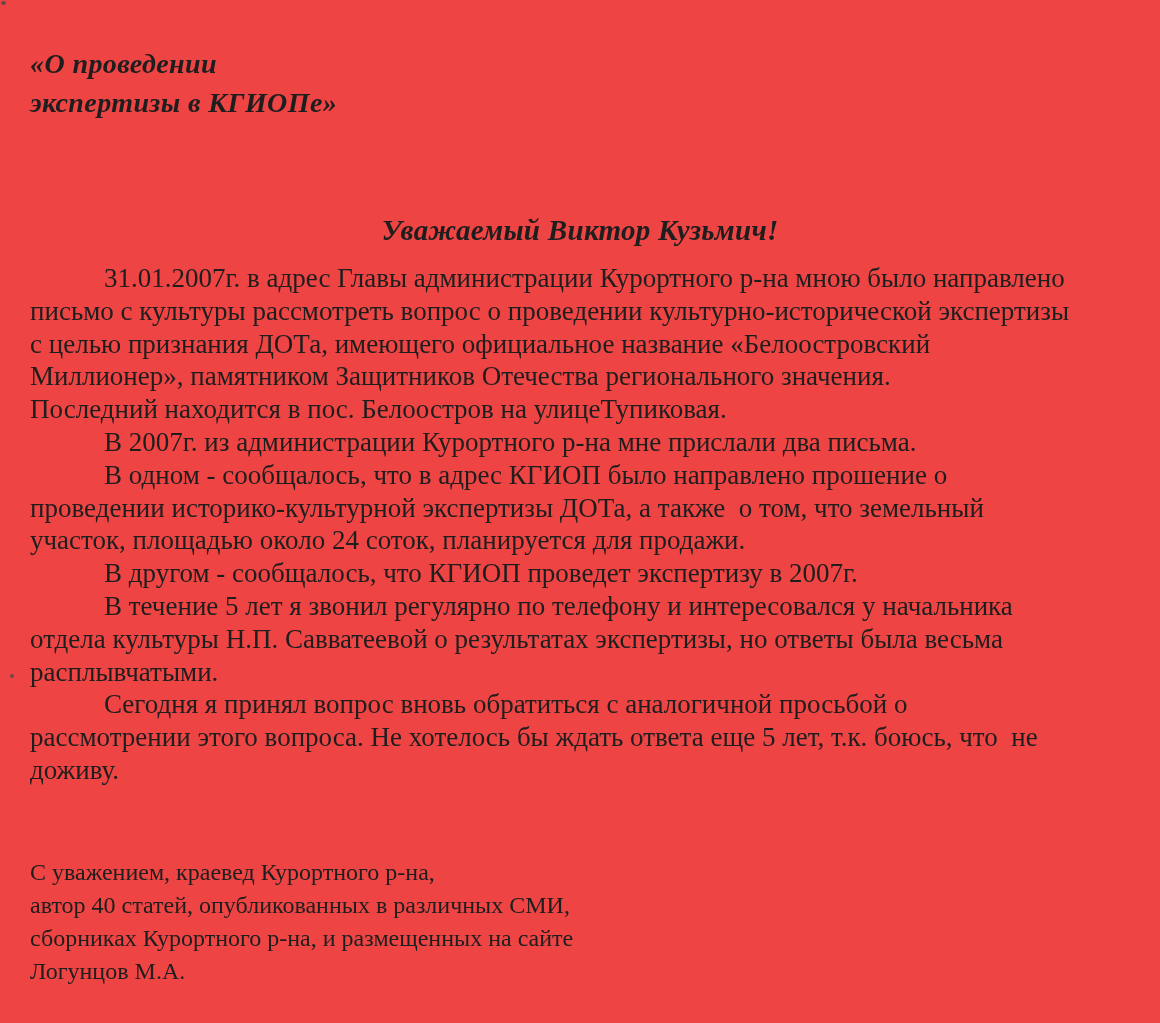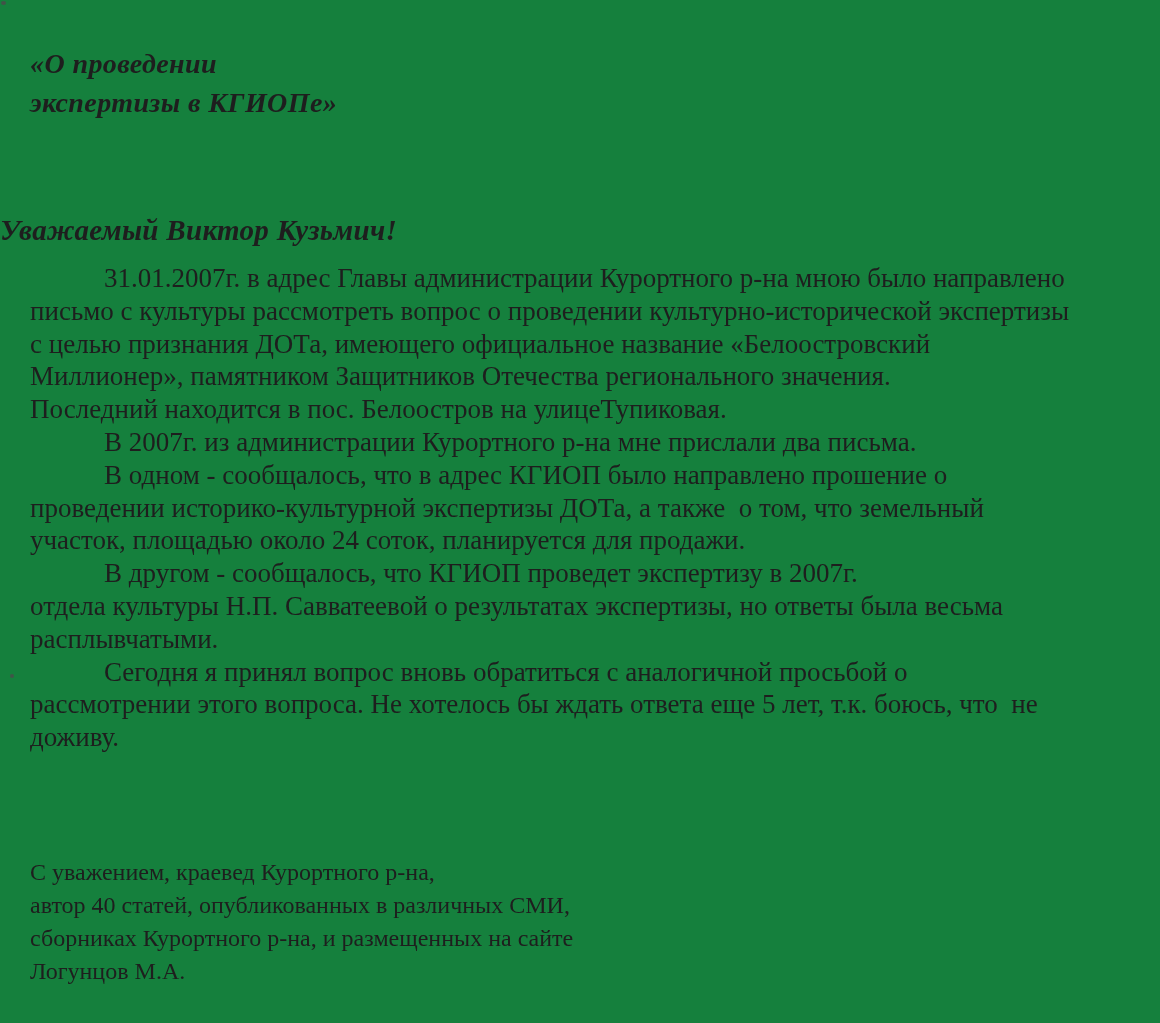--- a/index.html
+++ b/index.html
@@ -6,39 +6,40 @@
     margin: 0;
     padding: 0;
     width: 1160px;
     height: 1023px;
     overflow: hidden;
   }
   .page {
     position: relative;
     width: 1160px;
     height: 1023px;
-    background: #15803d;
+    background: #ef4444;
     font-family: "Liberation Serif", "DejaVu Serif", serif;
     color: #1e1e1e;
   }
   .subject {
     position: absolute;
     left: 30px;
     top: 44px;
     font-size: 28px;
     font-weight: bold;
     font-style: italic;
     line-height: 39px;
     letter-spacing: 0.4px;
   }
   .salutation {
     position: absolute;
     left: 0;
     top: 214px;
     width: 100%;
+    text-align: center;
     font-size: 29px;
     font-weight: bold;
     font-style: italic;
     letter-spacing: 0.3px;
   }
   .letter-body {
     position: absolute;
     left: 30px;
     top: 262px;
     width: 1110px;
@@ -106,20 +107,21 @@
       </div>
       <div class="paragraph">
         <div class="line first">В одном - сообщалось, что в адрес КГИОП было направлено прошение о</div>
         <div class="line">проведении историко-культурной экспертизы ДОТа, а также  о том, что земельный</div>
         <div class="line">участок, площадью около 24 соток, планируется для продажи.</div>
       </div>
       <div class="paragraph">
         <div class="line first">В другом - сообщалось, что КГИОП проведет экспертизу в 2007г.</div>
       </div>
       <div class="paragraph">
+        <div class="line first">В течение 5 лет я звонил регулярно по телефону и интересовался у начальника</div>
         <div class="line">отдела культуры Н.П. Савватеевой о результатах экспертизы, но ответы была весьма</div>
         <div class="line">расплывчатыми.</div>
       </div>
       <div class="paragraph">
         <div class="line first">Сегодня я принял вопрос вновь обратиться с аналогичной просьбой о</div>
         <div class="line">рассмотрении этого вопроса. Не хотелось бы ждать ответа еще 5 лет, т.к. боюсь, что  не</div>
         <div class="line">доживу.</div>
       </div>
     </div>
 

